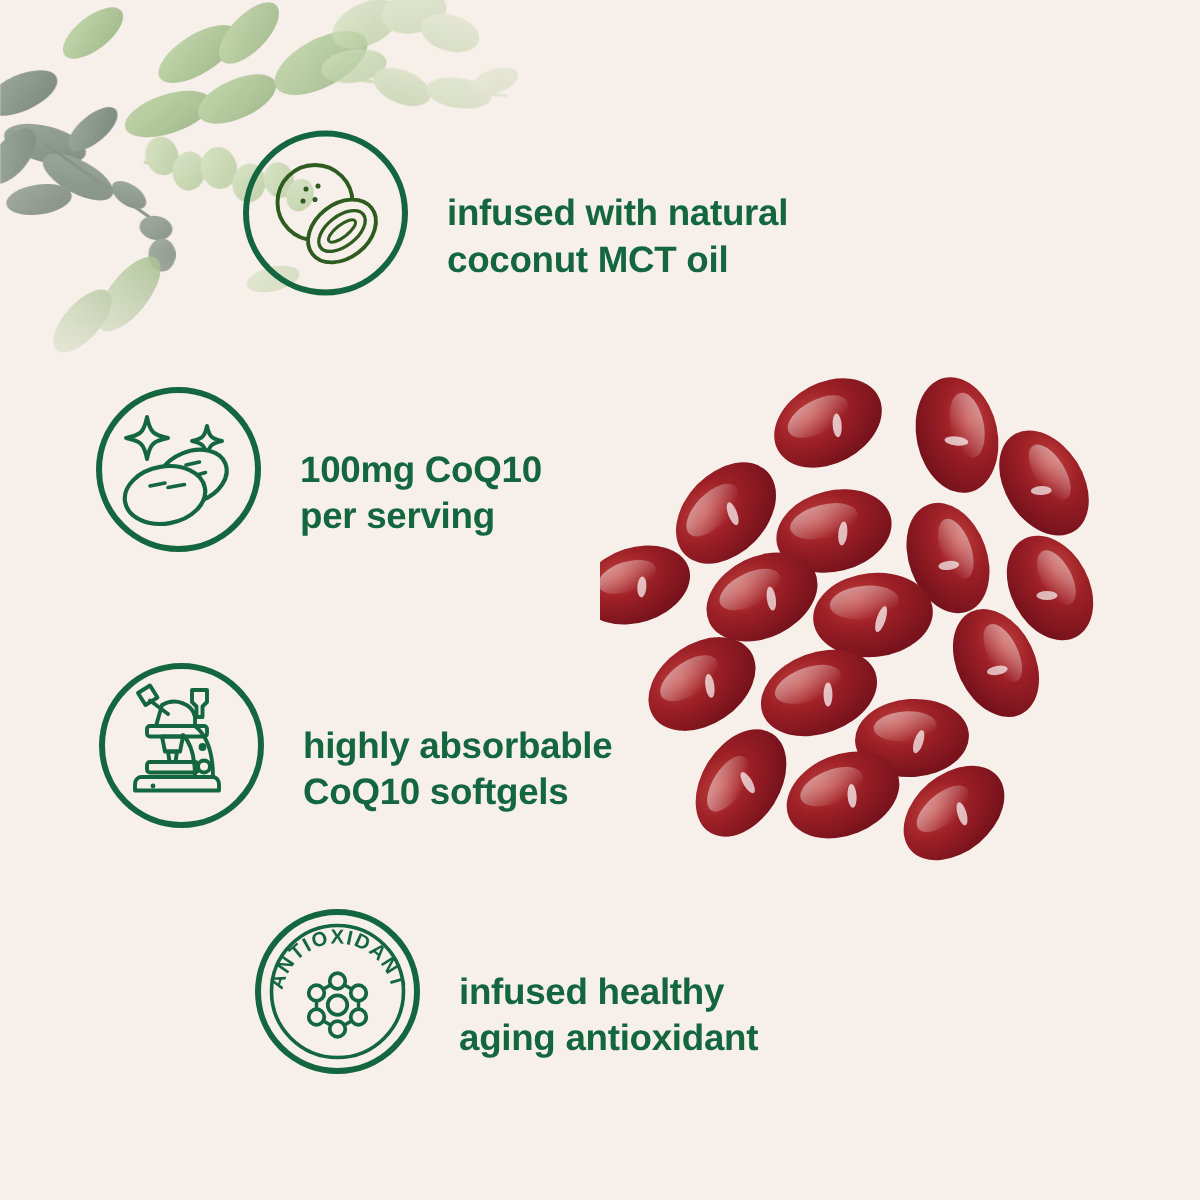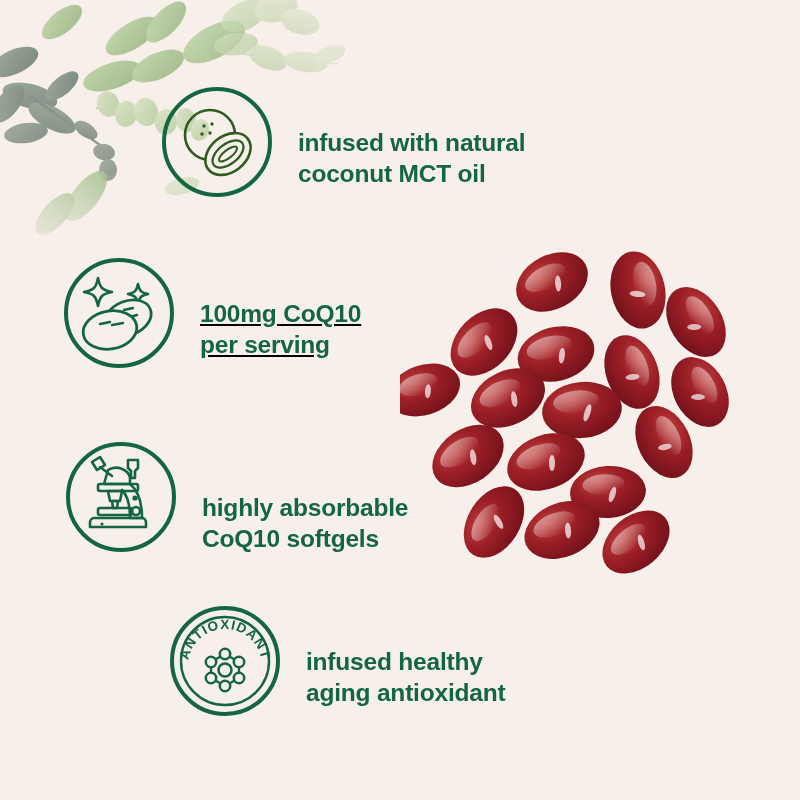--- a/index.html
+++ b/index.html
@@ -51,22 +51,22 @@
     color: #13663f;
     font-size: 24.5px;
     font-weight: bold;
     line-height: 31px;
     letter-spacing: -0.2px;
     white-space: pre-line;
     margin-top: 32px;
   }
 
   #feature-0 { left: 160px; top: 85px; }
-  #feature-1 { left: 62px;  top: 256px; text-decoration: underline; }
-  #feature-2 { left: 64px;  top: 440px; align-items: flex-end; }
+  #feature-1 { left: 62px;  top: 256px; }
+  #feature-2 { left: 64px;  top: 440px; }
   #feature-3 { left: 168px; top: 604px; }
 </style>
 </head>
 <body>
 
 <div id="page">
 
   <svg id="foliage" viewBox="0 0 400 240">
     <defs>
       <linearGradient id="lfA" x1="0" y1="0" x2="1" y2="1">

